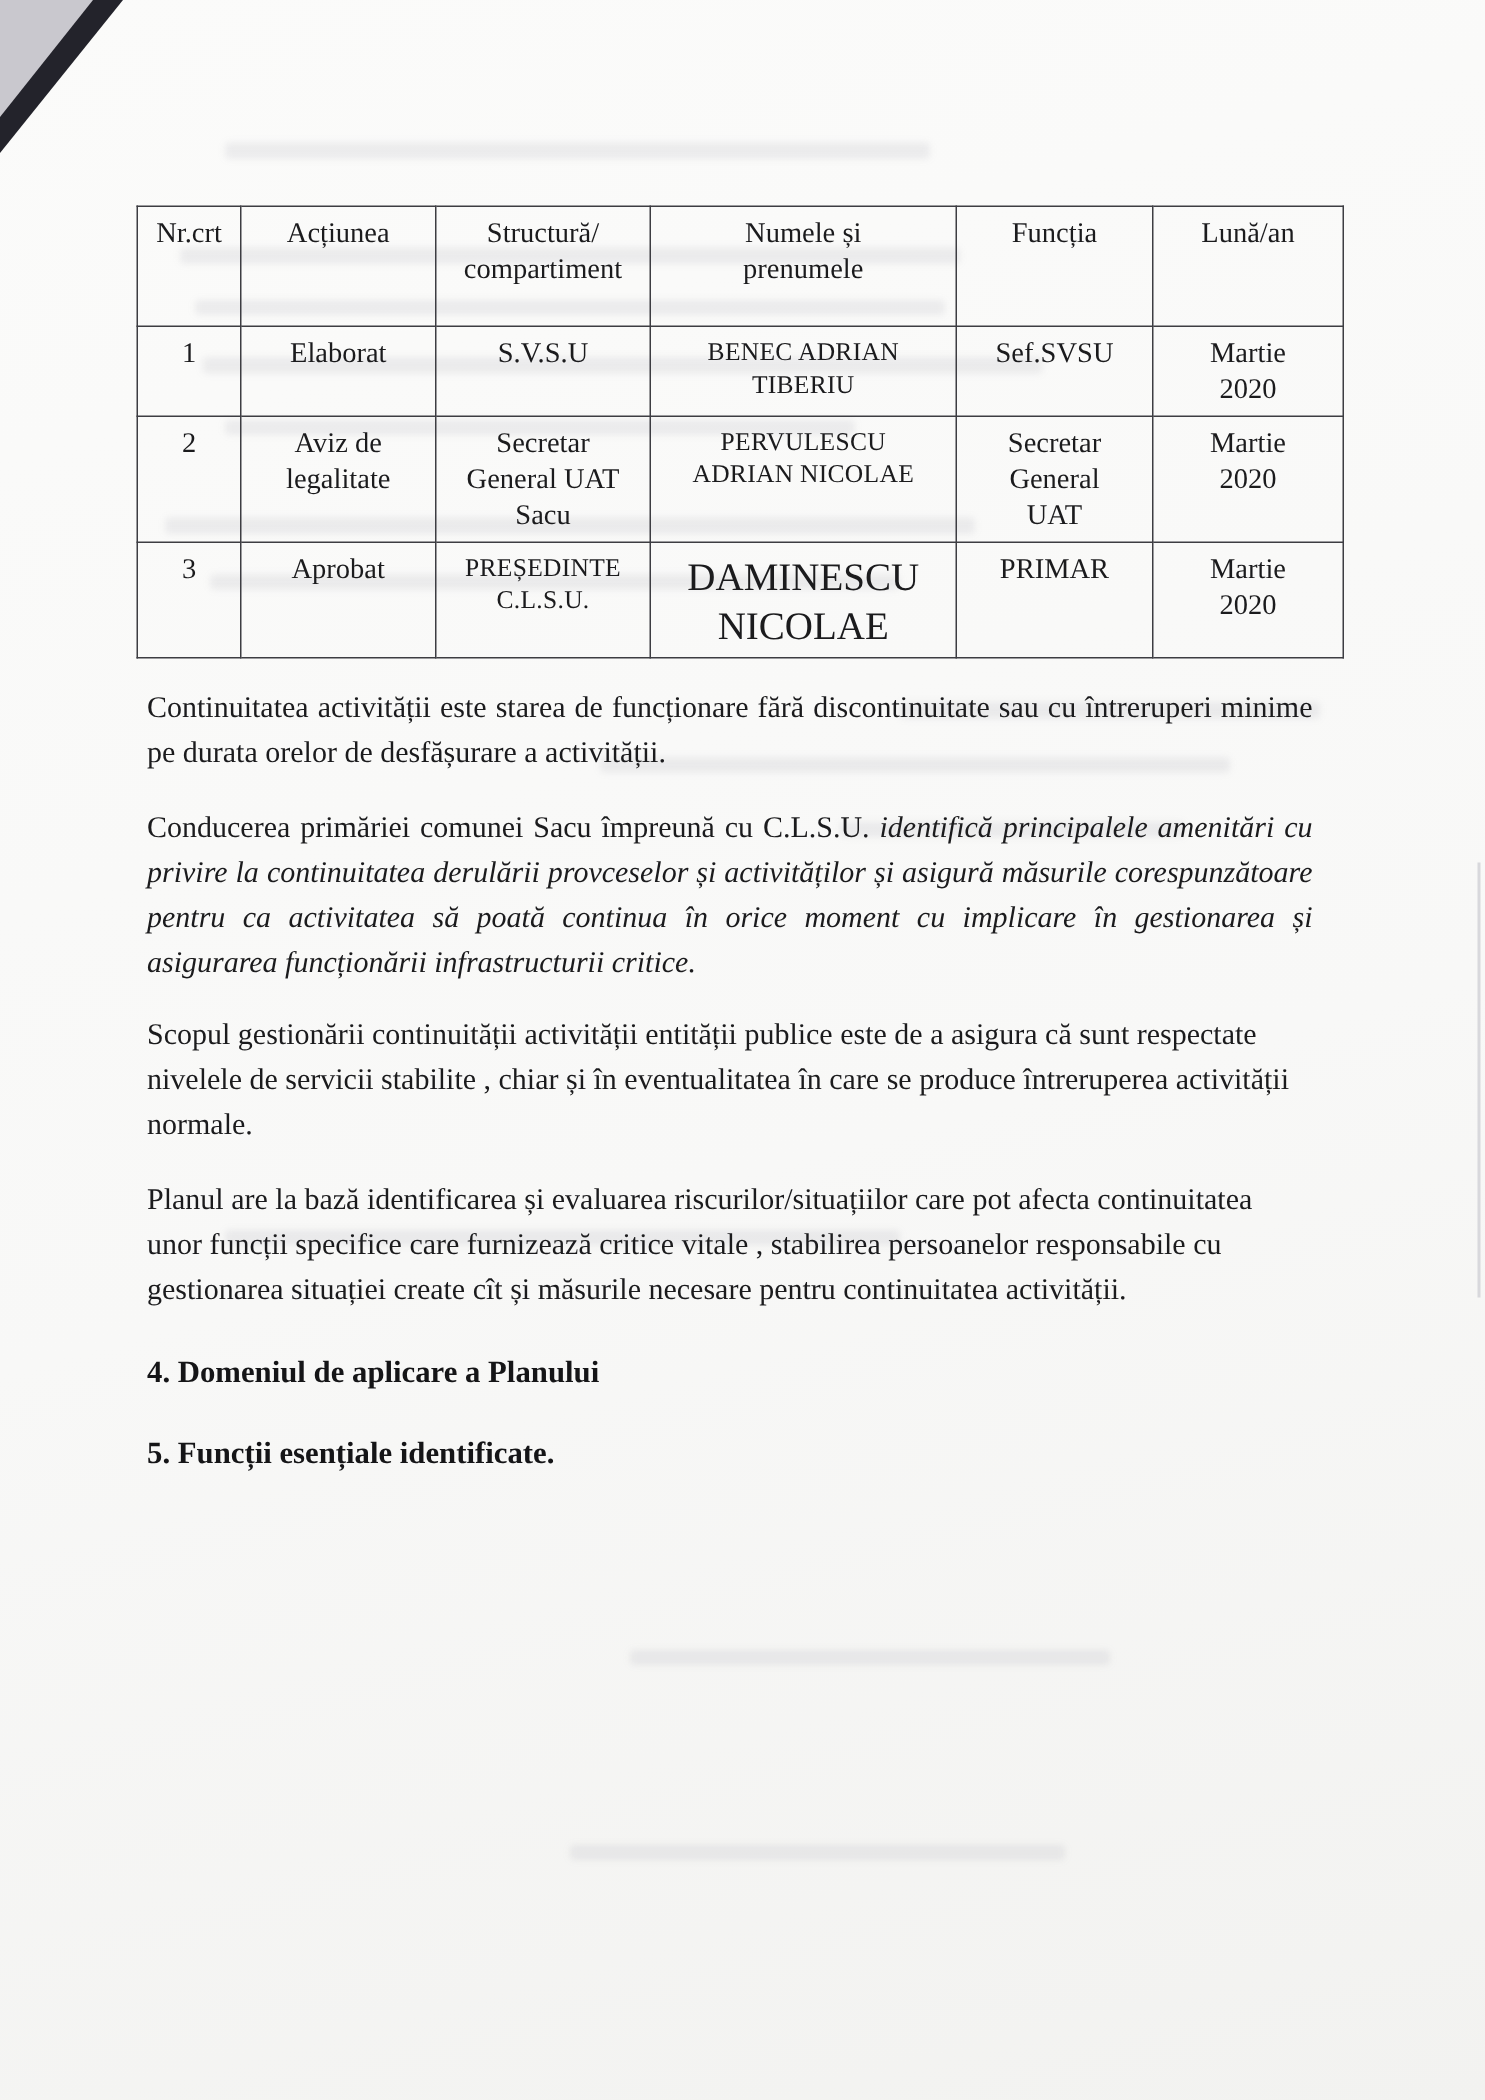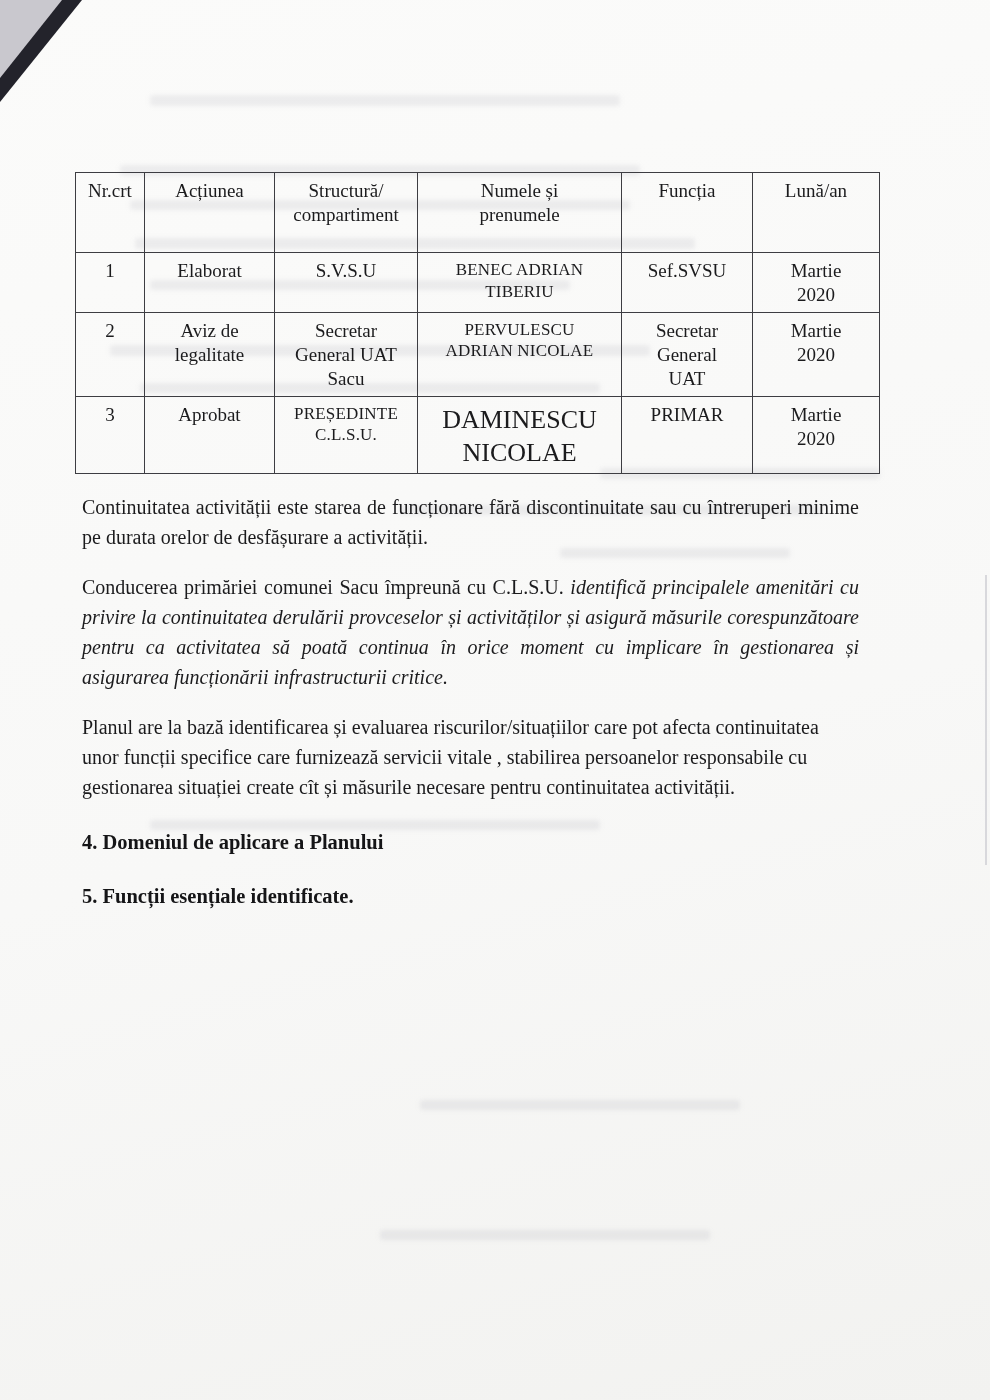--- a/index.html
+++ b/index.html
@@ -37,21 +37,21 @@
   
   .smudge{
     position:absolute;
     background:rgba(110,112,128,0.10);
     filter:blur(2.5px);
     border-radius:3px;
     pointer-events:none;
   }
 
   .content{
-    position:absolute;top:0;left:75px;width:806px;margin-top:35px;
+    position:absolute;top:0;left:91px;width:806px;
   }
 
   table.approval{
     border-collapse:collapse;
     table-layout:fixed;
     width:804px;
     margin-top:137px;
     background:transparent;
     position:relative;z-index:2;
   }
@@ -176,22 +176,23 @@
       </tbody>
     </table>
 
 
     <p class="body-text just mt18">Continuitatea activității este starea de funcționare fără discontinuitate sau cu întreruperi minime pe durata orelor de desfășurare a activității.</p>
 
     <p class="body-text just mt20"><span>Conducerea primăriei comunei Sacu împreună cu C.L.S.U. </span><span class="ital">identifică principalele amenitări cu privire la continuitatea derulării provceselor și activităților și asigură măsurile corespunzătoare pentru ca activitatea să poată continua în orice moment cu implicare în gestionarea și asigurarea funcționării infrastructurii critice.</span></p>
 
 
 
+    <p class="body-text mt18">Scopul gestionării continuității activității entității publice este de a asigura că sunt respectate nivelele de servicii stabilite , chiar și în eventualitatea în care se produce întreruperea activității normale.</p>
 
-    <p class="body-text mt20">Planul are la bază identificarea și evaluarea riscurilor/situațiilor care pot afecta continuitatea unor funcții specifice care furnizează servicii vitale , stabilirea persoanelor responsabile cu gestionarea situației create cît și măsurile necesare pentru continuitatea activității.</p>
+    <p class="body-text mt20">Planul are la bază identificarea și evaluarea riscurilor/situațiilor care pot afecta continuitatea unor funcții specifice care furnizează critice vitale , stabilirea persoanelor responsabile cu gestionarea situației create cît și măsurile necesare pentru continuitatea activității.</p>
 
     <h2 class="sec" style="margin-top:26px">4. Domeniul de aplicare a Planului</h2>
 
 
     <h2 class="sec" style="margin-top:26px">5. Funcții esențiale identificate.</h2>
 
   </div>
 </div>
 
 </body></html>

